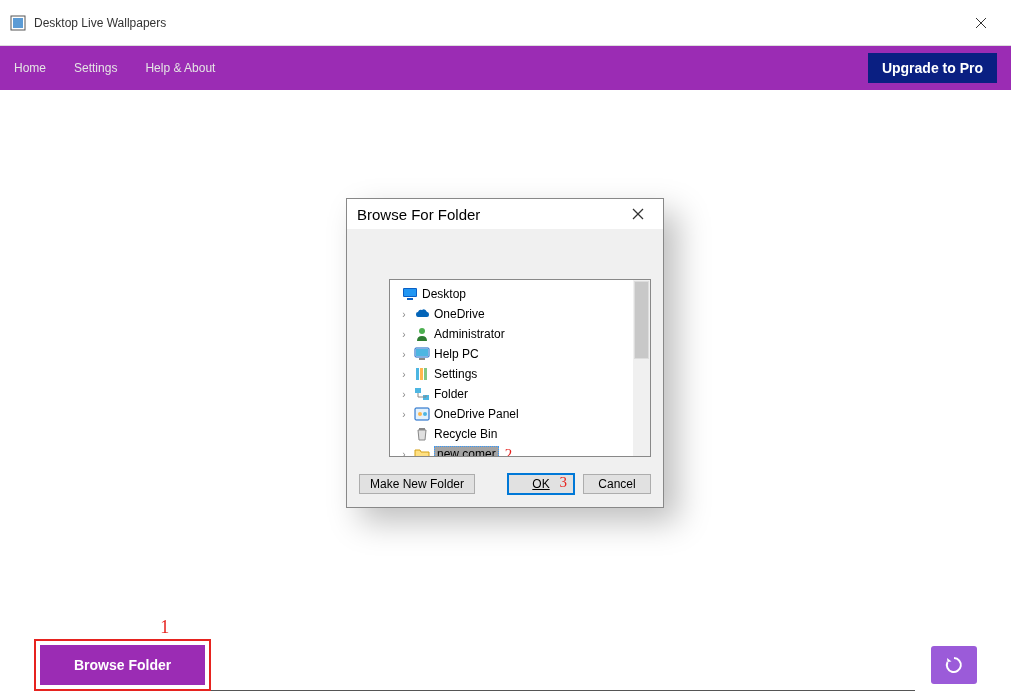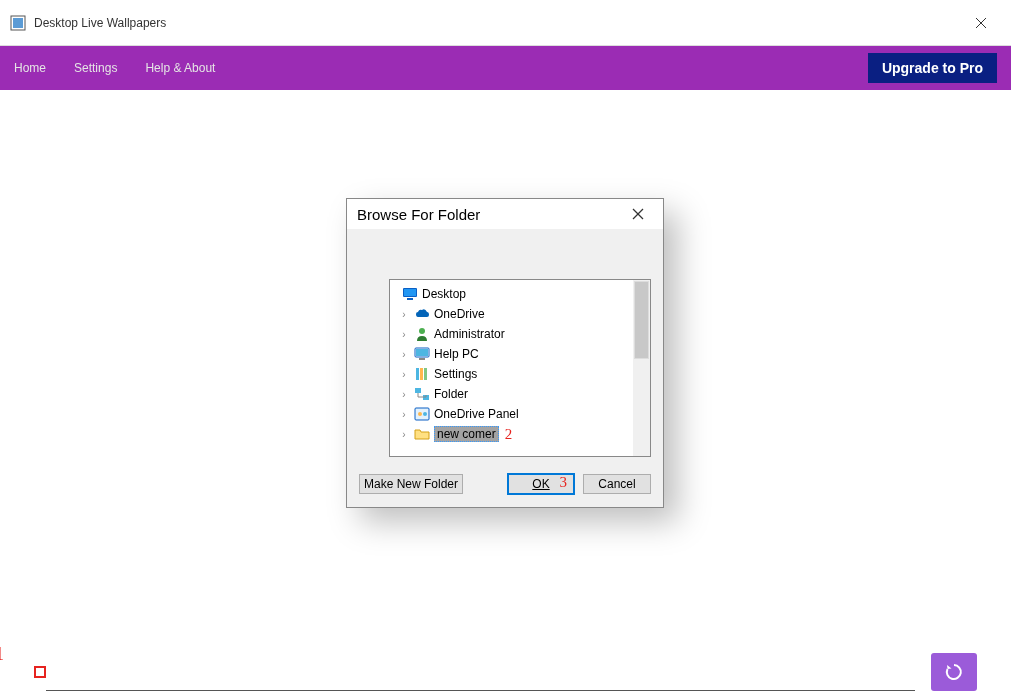--- a/index.html
+++ b/index.html
@@ -37,21 +37,21 @@
     .tree-scroll { position: absolute; right: 0; top: 0; width: 17px; height: 100%; background: #f0f0f0; }
     .tree-thumb { width: 15px; height: 78px; background: #c8c8c8; margin: 1px auto; border: 1px solid #ddd; }
     .tree { padding: 4px 0 4px 4px; font-size: 12px; }
     .tree-item { display: flex; align-items: center; height: 20px; padding-left: 4px; white-space: nowrap; }
     .tree-item.child { padding-left: 4px; }
     .expander { width: 12px; color: #888; font-size: 10px; text-align: center; cursor: pointer; }
     .tree-icon { width: 16px; height: 16px; margin: 0 4px; display: inline-flex; align-items: center; justify-content: center; flex: none; }
     .tree-label.selected { background: #a3a3a3; border: 1px dotted #3399ff; padding: 0 2px; }
     .annot-2 { color: #e6231f; font-size: 15px; font-family: serif; margin-left: 6px; }
     .dlg-buttons { display: flex; align-items: center; margin-top: 16px; gap: 8px; }
-    .dlg-btn { font-size: 12px; padding: 2px 4px; background: #e1e1e1; border: 1px solid #adadad; cursor: pointer; min-width: 68px; text-align: center; }
+    .dlg-btn { font-size: 12px; padding: 2px 10px; background: #e1e1e1; border: 1px solid #adadad; cursor: pointer; min-width: 68px; text-align: center; }
     .dlg-btn.ok { border: 2px solid #0078d7; position: relative; text-decoration: underline; }
     .annot-3 { color: #e6231f; font-size: 15px; font-family: serif; margin-left: 4px; position: absolute; right: 6px; top: -1px; }
     .spacer { flex: 1; }
 
     svg { display: block; }
   </style>
 </head>
 <body>
 
 <div class="title-bar">
@@ -161,20 +161,30 @@
             <span class="tree-icon">
                 <svg width="16" height="16" viewBox="0 0 16 16">
                   <rect x="1" y="2" width="14" height="12" rx="1" fill="#e3f2fd" stroke="#0a5fc4"></rect>
                   <circle cx="6" cy="8" r="2" fill="#ffb74d"></circle>
                   <circle cx="11" cy="8" r="2" fill="#4db6e2"></circle>
                 </svg>
               </span>
             <span>OneDrive Panel</span>
           </div>
           <div class="tree-item child">
+            <span class="expander"></span>
+            <span class="tree-icon">
+                <svg width="16" height="16" viewBox="0 0 16 16">
+                  <path d="M4 4 L12 4 L11 14 L5 14 Z" fill="#e0e0e0" stroke="#888"></path>
+                  <rect x="5" y="2" width="6" height="2" fill="#888"></rect>
+                </svg>
+              </span>
+            <span>Recycle Bin</span>
+          </div>
+          <div class="tree-item child">
             <span class="expander">›</span>
             <span class="tree-icon">
                 <svg width="16" height="16" viewBox="0 0 16 16">
                   <path d="M1 4 L6 4 L7 6 L15 6 L15 13 L1 13 Z" fill="#ffe082" stroke="#d4a017"></path>
                 </svg>
               </span>
             <span class="tree-label selected">new comer</span>
             <span class="annot-2">2</span>
           </div>
         </div>
@@ -190,20 +200,21 @@
           <span class="annot-3">3</span>
         </button>
         <button class="dlg-btn">Cancel</button>
       </div>
     </div>
   </div>
 
   <div class="bottom-row">
     <div class="browse-wrap">
       <span class="annot-1">1</span>
+      <button class="browse-btn">Browse Folder</button>
     </div>
     <div class="underline"></div>
     <div class="refresh-btn">
       <svg width="20" height="20" viewBox="0 0 20 20">
           <path d="M10 3 A7 7 0 1 1 3.5 7" fill="none" stroke="#fff" stroke-width="2"></path>
           <path d="M3 3 L3.5 7 L7.5 6.5 Z" fill="#fff"></path>
         </svg>
     </div>
   </div>
 

